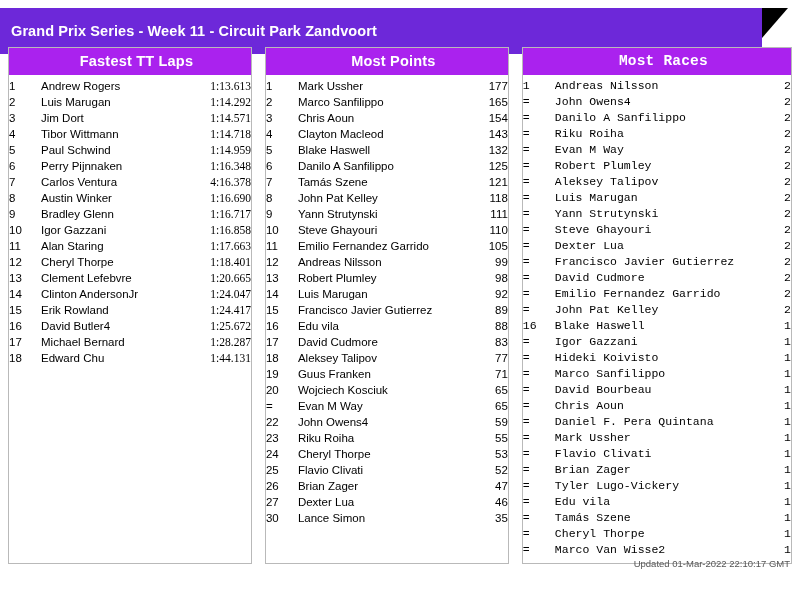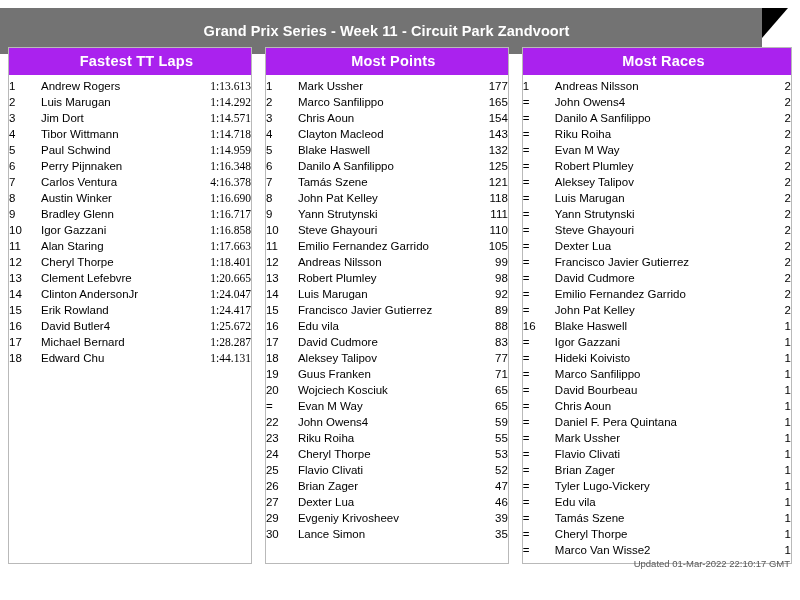--- a/index.html
+++ b/index.html
@@ -22,24 +22,23 @@
     top: 8px;
     width: 790px;
     height: 30px;
   }
   .banner {
     position: absolute;
     left: 0;
     top: 0;
     width: 762px;
     height: 46px;
-    background: #737373;
+    background: #6d28d9;
     display: flex;
     align-items: center;
-    justify-content: center;
   }
   .banner-title {
     color: #ffffff;
     font-size: 14.5px;
     font-weight: bold;
     padding-left: 11px;
     letter-spacing: 0.1px;
     white-space: nowrap;
   }
   
@@ -61,21 +60,21 @@
     display: flex;
     gap: 0px;
   }
   .col {
     border: 1px solid #b9b9b9;
     background: #ffffff;
     box-sizing: border-box;
   }
   .col-fastest { width: 251px; margin-right: 13px; }
   .col-points  { width: 251px; margin-right: 13px; }
-  .col-races   { width: 278px; }
+  .col-races   { width: 278px; font-family: Liberation Mono, monospace; }
 
   .col-head {
     background: #aa22ee;
     color: #ffffff;
     font-size: 14.5px;
     font-weight: bold;
     text-align: center;
     padding: 5px 0 6px 13px;
     letter-spacing: 0.2px;
   }
@@ -373,25 +372,20 @@
                 <td class="pos">26</td>
                 <td class="name">Brian Zager</td>
                 <td class="val-small">47</td>
               </tr>
               <tr>
                 <td class="pos">27</td>
                 <td class="name">Dexter Lua</td>
                 <td class="val-small">46</td>
               </tr>
               <tr>
-                <td class="pos">29</td>
-                <td class="name">Evgeniy Krivosheev</td>
-                <td class="val-small">39</td>
-              </tr>
-              <tr>
                 <td class="pos">30</td>
                 <td class="name">Lance Simon</td>
                 <td class="val-small">35</td>
               </tr>
             </tbody>
         </table>
       </div>
     </div>
 
     <div class="col col-races">

